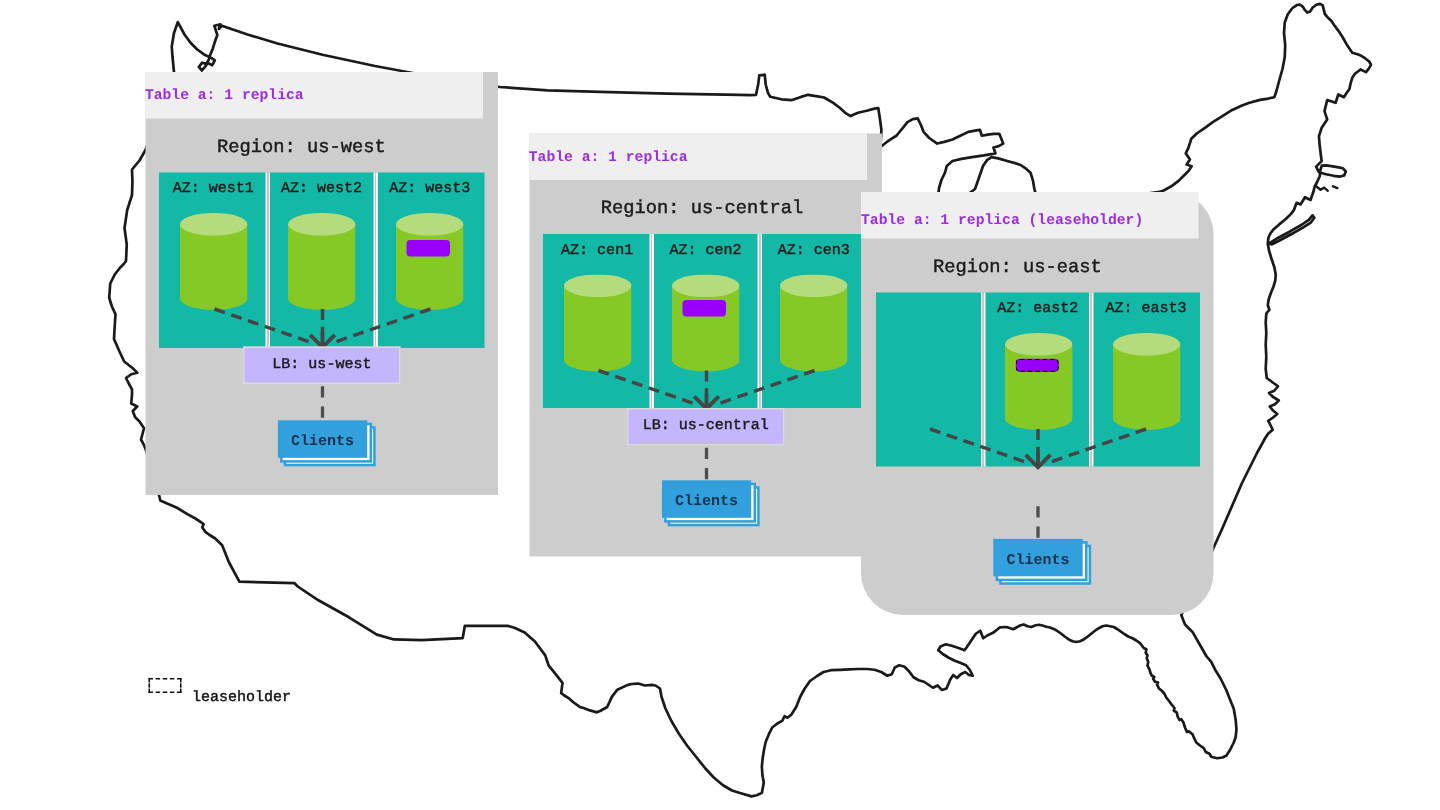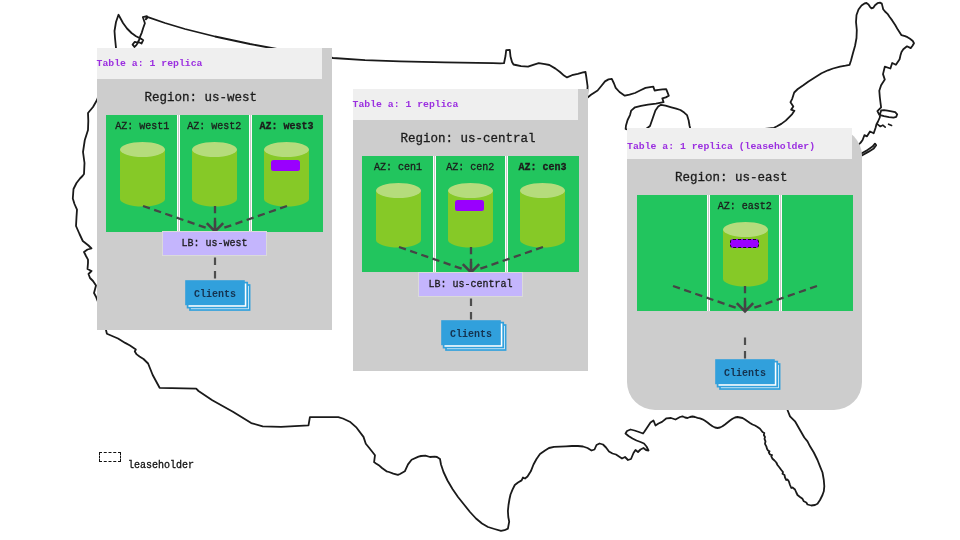--- a/index.html
+++ b/index.html
@@ -3,23 +3,23 @@
 <meta charset="utf-8">
 <style>
   html,body{margin:0;padding:0;}
   body{width:960px;height:540px;background:#ffffff;overflow:hidden;position:relative;
        font-family:"Liberation Mono",monospace;}
   #map{position:absolute;left:0;top:0;}
   .region{position:absolute;width:235px;height:282px;background:#cdcdcd;}
   .rheader{position:absolute;left:0;top:0;width:225px;height:31px;background:#efefef;
            color:#9b2fe0;font-size:9.8px;font-weight:bold;line-height:31px;padding-left:0;}
   .rtitle{position:absolute;left:10px;top:43px;font-size:12.5px;color:#1c1c1c;letter-spacing:0px;margin-left:38px;}
-  .panel{position:absolute;left:9.5px;top:67px;width:216.5px;height:116.5px;background:#22c55e;}
+  .panel{position:absolute;left:9.5px;top:67px;width:216.5px;height:116.5px;background:#14b8a6;}
   .col{position:absolute;top:0;width:72.2px;height:116.5px;box-sizing:border-box;}
-  .c0{left:0;} .c1{left:72.2px;} .c2{left:144.4px;font-weight:bold;}
+  .c0{left:0;} .c1{left:72.2px;} .c2{left:144.4px;}
   .sep{position:absolute;top:0;width:3px;height:116.5px;background:linear-gradient(to right,#fdfdfd 0,#fdfdfd 1px,#c9c9c9 1px,#c9c9c9 2px,#fdfdfd 2px,#fdfdfd 3px);}
   .azlabel{position:absolute;top:6px;width:100%;text-align:center;font-size:10px;color:#1c1c1c;}
   .cyl{position:absolute;left:14px;top:27px;}
   .prect{position:absolute;left:20.5px;top:44.5px;width:29px;height:11px;background:#9900fe;border-radius:2.5px;}
   .prect.dash{left:21px;top:44.2px;border:1.6px dashed #111;border-radius:3px;width:27px;height:7px;}
   .lb{position:absolute;left:65.5px;top:183px;width:105px;height:25px;box-sizing:border-box;border:1px solid #dadada;background:#c4b5fd;
       text-align:center;line-height:24px;font-size:10px;color:#1c1c1c;}
   .conn{position:absolute;left:0;top:150px;}
   .clients{position:absolute;left:88px;top:231.5px;width:71px;height:36px;}
   .legend{position:absolute;left:99px;top:452px;}
@@ -124,34 +124,41 @@
   </svg>
   <div class="lb">LB: us-central</div>
   <svg class="clients" width="71" height="36" viewBox="0 0 71 36">
     <rect x="5" y="5" width="59.6" height="25" fill="#ffffff" stroke="#31a0dc" stroke-width="1.7"></rect>
     <rect x="2.6" y="2.6" width="59.6" height="25" fill="#ffffff" stroke="#31a0dc" stroke-width="1.7"></rect>
     <rect x="0.2" y="0.2" width="59.6" height="25" fill="#31a0dc"></rect>
     <text x="30" y="16.8" text-anchor="middle" font-family="Liberation Mono, monospace" font-size="10" font-weight="bold" fill="#14324f">Clients</text>
   </svg>
 </div>
 
-<div class="region" style="left:627px;top:127.6px;border-radius:28px;">
+<div class="region" style="left:574px;top:127.6px;border-radius:28px;">
   <div class="rheader" style="line-height:38px;">Table a: 1 replica (leaseholder)</div>
   <div class="rtitle">Region: us-east</div>
   <div class="panel">
     <div class="col c1">
         <div class="azlabel">AZ: east2</div>
         <svg class="cyl" width="45" height="65" viewBox="0 0 45 65">
           <path d="M0,7.5 L0,57 A22.5,7.5 0 0 0 45,57 L45,7.5 Z" fill="#86c927"></path>
           <ellipse cx="22.5" cy="7.5" rx="22.5" ry="7.5" fill="#b5dc7c"></ellipse>
         </svg>
         <div class="prect dash"></div>
       </div>
     <div class="sep" style="left:70.7px;"></div>
       <div class="sep" style="left:142.9px;"></div>
+      <div class="col c2">
+        <div class="azlabel">AZ: east3</div>
+        <svg class="cyl" width="45" height="65" viewBox="0 0 45 65">
+          <path d="M0,7.5 L0,57 A22.5,7.5 0 0 0 45,57 L45,7.5 Z" fill="#86c927"></path>
+          <ellipse cx="22.5" cy="7.5" rx="22.5" ry="7.5" fill="#b5dc7c"></ellipse>
+        </svg>
+      </div>
   </div>
   <svg class="conn" width="235" height="85" viewBox="0 0 235 85">
     <g fill="none" stroke="#454545" stroke-width="2.3" stroke-dasharray="7.3,4.5">
       <path d="M46,8 L111,30.5"></path>
       <path d="M118,8 L118,24"></path>
       <path d="M190,8 L125,30.5"></path>
     </g>
     <path d="M118,23.5 L118,32 M109.8,25.2 L118,33.5 L126.2,25.2" fill="none" stroke="#454545" stroke-width="2.6"></path>
     <path d="M118,59.5 L118,81.5" fill="none" stroke="#4d4d4d" stroke-width="2.2" stroke-dasharray="7.5,6"></path>
   </svg>

